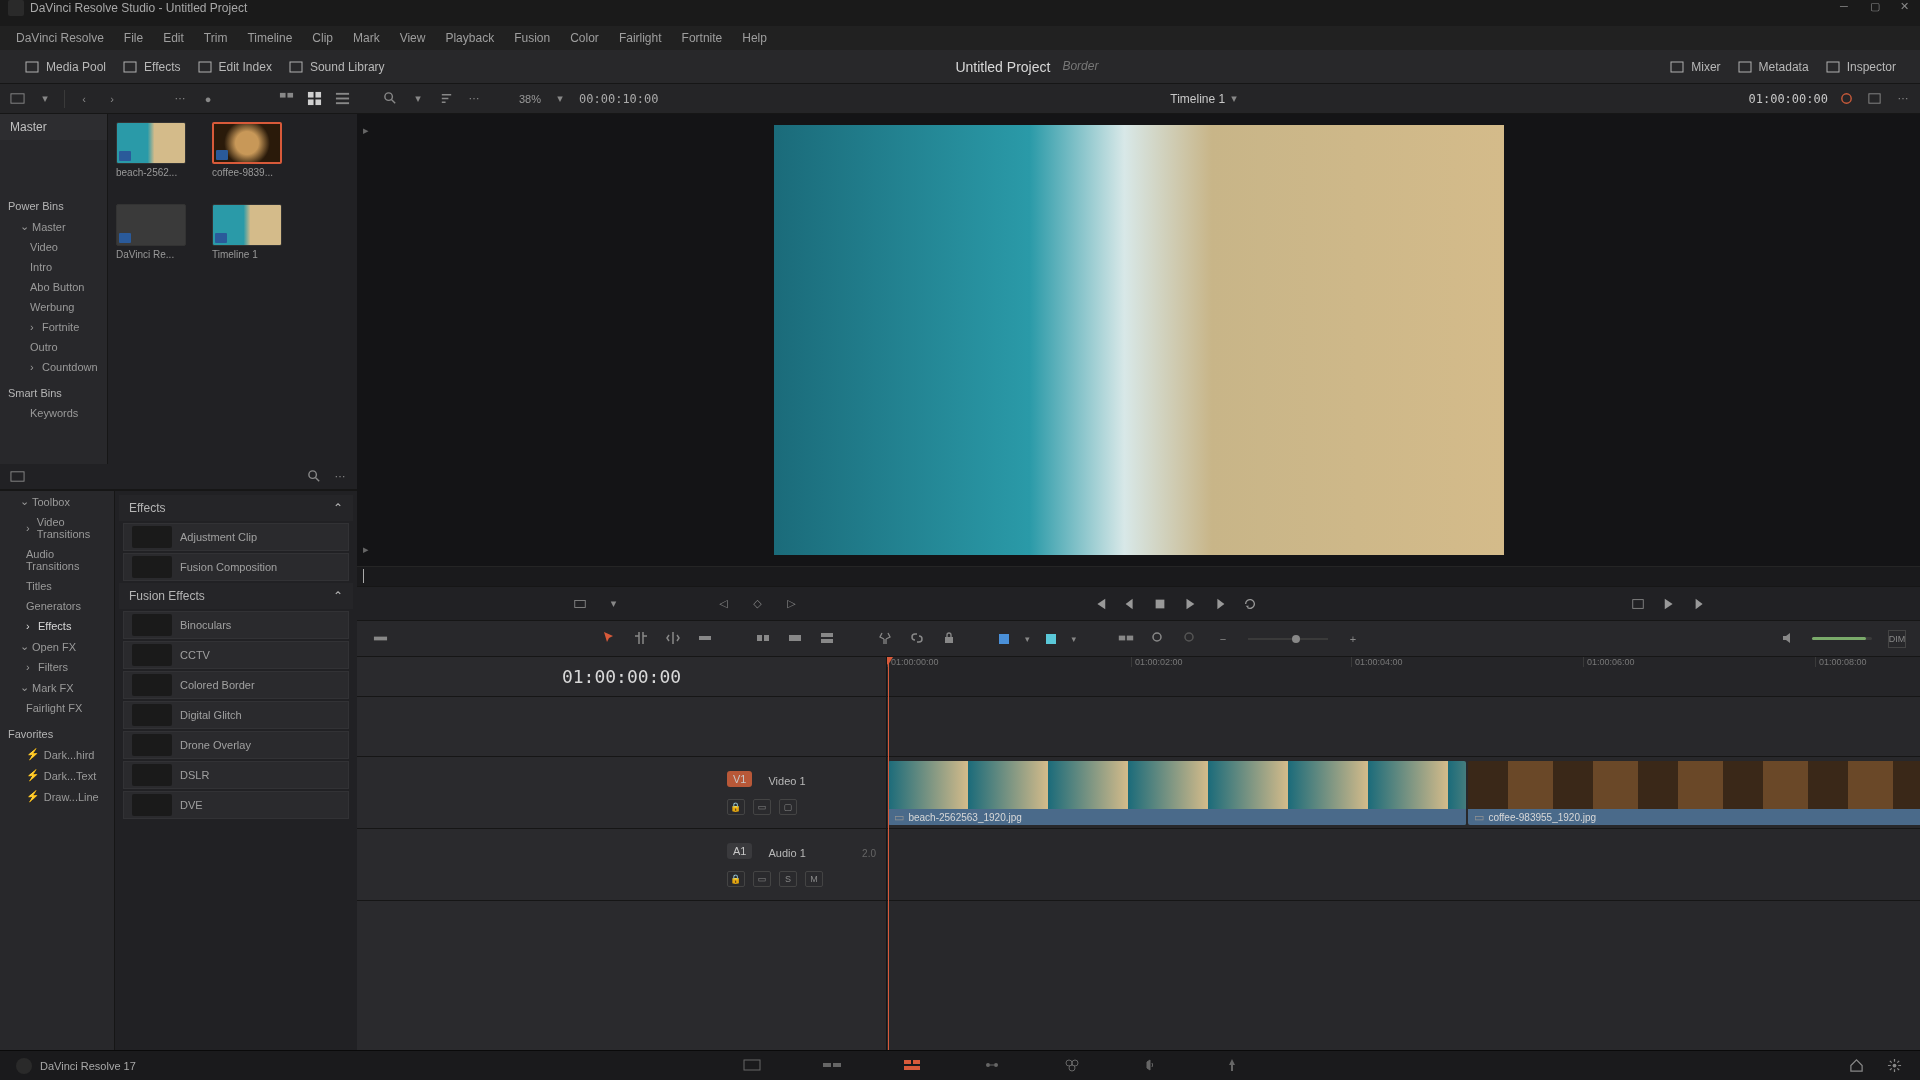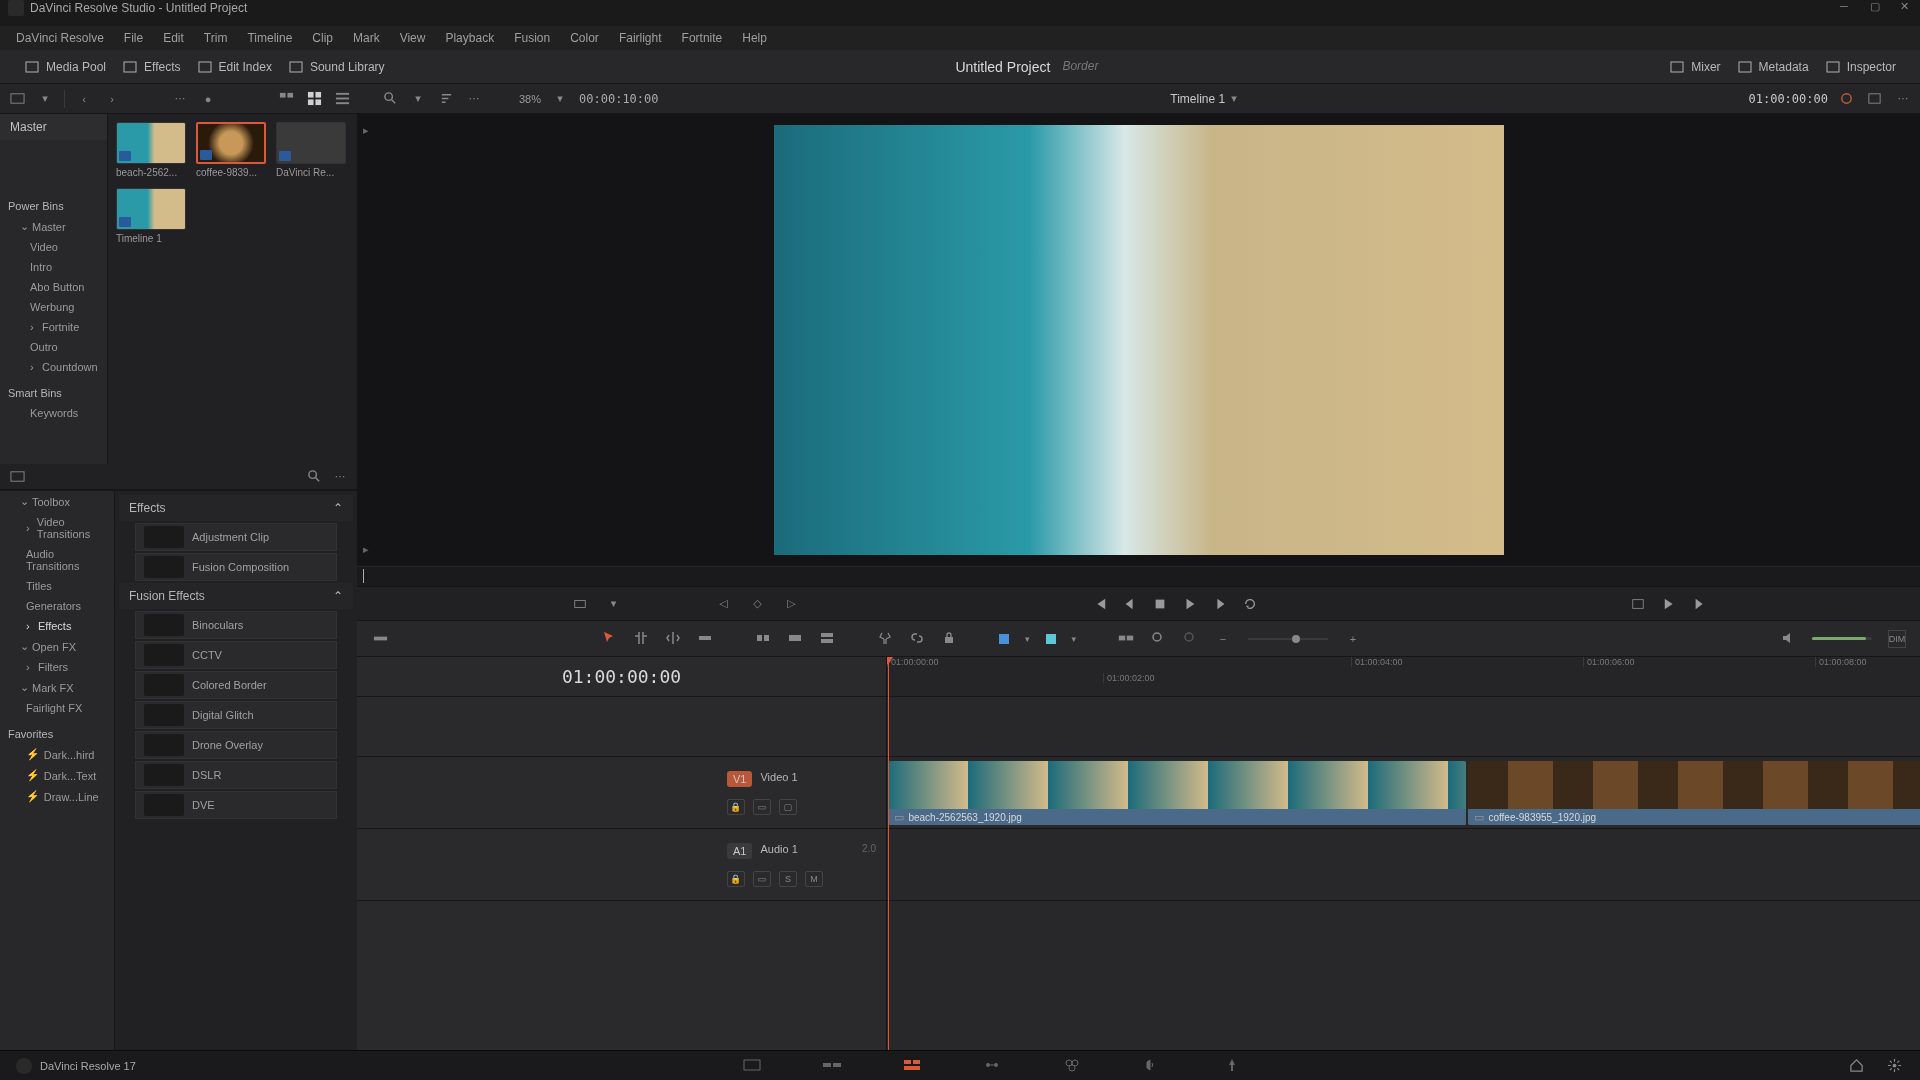--- a/index.html
+++ b/index.html
@@ -31,51 +31,51 @@
 .main{display:flex;height:calc(100% - 144px)}
 .left-panel{width:357px;display:flex;flex-direction:column;background:#212124}
 .bins-area{flex:0 0 350px;display:flex}
 .bins-tree{width:108px;background:#28282b;border-right:1px solid #161616;overflow-y:auto;position:relative}
 .bins-tree::-webkit-scrollbar{width:6px}
 .bins-tree::-webkit-scrollbar-thumb{background:#444}
 .tree-header{padding:6px 10px;color:#c0c0c0;font-size:12px;background:#2d2d30}
 .tree-item{padding:4px 6px 4px 20px;color:#9a9a9a;font-size:11px;cursor:pointer;display:flex;align-items:center;gap:4px}
 .tree-item.section{padding-left:8px;color:#b5b5b5;margin-top:6px}
 .tree-item .chev{width:8px}
-.thumbs{flex:1;padding:8px;display:flex;flex-wrap:wrap;gap:10px;align-content:flex-start;background:#212124}
+.thumbs{flex:1;padding:8px;display:flex;flex-wrap:wrap;gap:26px;align-content:flex-start;background:#212124}
 .thumb{width:70px;cursor:pointer}
 .thumb-img{width:70px;height:42px;background:#333;border-radius:2px;border:1px solid #333;position:relative}
 .thumb.selected .thumb-img{border:2px solid #d85a3a}
 .thumb-label{color:#999;font-size:10px;margin-top:3px;white-space:nowrap;overflow:hidden;text-overflow:ellipsis}
 .effects-area{flex:1;display:flex;border-top:1px solid #161616}
 .fx-tree{width:115px;background:#28282b;border-right:1px solid #161616;overflow-y:auto}
 .fx-list{flex:1;background:#212124;overflow-y:auto;padding:4px}
 .fx-group-head{padding:6px 10px;color:#b5b5b5;font-size:12px;display:flex;justify-content:space-between;background:#252528}
-.fx-item{display:flex;align-items:center;height:28px;margin:2px 16px;background:#2a2a2d;border:1px solid #323235;border-radius:0;cursor:pointer}
+.fx-item{display:flex;align-items:center;height:28px;margin:2px 4px;background:#2a2a2d;border:1px solid #323235;border-radius:0;cursor:pointer}
 .fx-thumb{width:40px;height:22px;background:#1a1a1a;margin:0 8px;border-radius:2px}
 .fx-name{color:#a0a0a0;font-size:11px}
 .viewer-area{flex:1;display:flex;flex-direction:column;background:#1a1a1c}
 .viewer{flex:1;display:flex;align-items:center;justify-content:center;background:#141416;position:relative}
 .viewer-img{width:730px;height:430px;background:linear-gradient(90deg,#1b6b7a 0%,#2a9aa8 35%,#d8e8e8 48%,#c8b588 60%,#d4bb8a 100%)}
 .viewer-chev{position:absolute;left:6px;color:#666;cursor:pointer}
 .transport{height:34px;display:flex;align-items:center;justify-content:center;gap:16px;border-top:1px solid #161616;background:#212124}
 .transport svg{width:14px;height:14px;fill:#999;cursor:pointer}
 .timeline-area{height:430px;background:#28282b;border-top:1px solid #161616;display:flex;flex-direction:column}
 .tl-tools{height:36px;display:flex;align-items:center;gap:20px;padding:0 14px;border-bottom:1px solid #161616;justify-content:space-between}
 .tl-tools-group{display:flex;align-items:center;gap:16px}
 .tl-tool svg{width:16px;height:16px;fill:#888;cursor:pointer}
 .tl-tool.active svg{fill:#d85a3a}
 .flag{width:10px;height:10px}
 .flag.blue{background:#4a90d9}
 .flag.cyan{background:#5ac8d8}
 .tl-body{flex:1;display:flex}
 .tl-headers{width:530px;background:#2a2a2d;border-right:1px solid #161616}
 .tl-tc{height:40px;display:flex;align-items:center;justify-content:center;color:#d8d8d8;font-size:18px;font-family:monospace;border-bottom:1px solid #161616}
 .track-head{height:72px;border-bottom:1px solid #161616;display:flex;align-items:flex-start;padding:6px 10px;gap:12px;flex-direction:column;justify-content:center}
-.track-head-row{display:flex;align-items:flex-start;gap:8px}
+.track-head-row{display:flex;align-items:flex-end;gap:16px}
 .track-id{background:#3a3a3d;padding:2px 6px;border-radius:3px;color:#c8c8c8;font-size:11px}
 .track-id.v{background:#b85838}
 .track-name{color:#b8b8b8;font-size:11px}
 .track-btns{display:flex;gap:8px}
 .track-btn{width:18px;height:16px;border:1px solid #444;border-radius:2px;display:flex;align-items:center;justify-content:center;font-size:9px;color:#888}
 .tl-tracks{flex:1;position:relative;overflow:hidden}
 .ruler{height:40px;border-bottom:1px solid #161616;position:relative;background:#252528}
 .ruler-tick{position:absolute;top:0;font-size:9px;color:#777;border-left:1px solid #3a3a3a;height:10px;padding-left:3px}
 .playhead{position:absolute;top:0;bottom:0;width:1px;background:#d85a3a;left:1px;z-index:10}
 .playhead::before{content:'';position:absolute;top:0;left:-5px;width:0;height:0;border-left:5px solid transparent;border-right:5px solid transparent;border-top:8px solid #d85a3a}
@@ -608,21 +608,21 @@
               <span class="track-btn">▭</span>
               <span class="track-btn">S</span>
               <span class="track-btn">M</span>
             </div>
           </div>
         </div>
         <div class="tl-tracks">
           <div class="playhead"></div>
           <div class="ruler" id="ruler">
               <div class="ruler-tick" style="left: 0px;">01:00:00:00</div>
-              <div class="ruler-tick" style="left: 216px; margin-top: 16px;">01:00:02:00</div>
+              <div class="ruler-tick" style="left: 244px;">01:00:02:00</div>
               <div class="ruler-tick" style="left: 464px;">01:00:04:00</div>
               <div class="ruler-tick" style="left: 696px;">01:00:06:00</div>
               <div class="ruler-tick" style="left: 928px;">01:00:08:00</div>
             </div>
           <div style="height:60px;border-bottom:1px solid #161616"></div>
           <div class="track-lane">
             <div class="clip clip-v1">
               <div class="clip-strip">
                   <span>▭</span>
                   <span class="clip-label">beach-2562563_1920.jpg</span>

